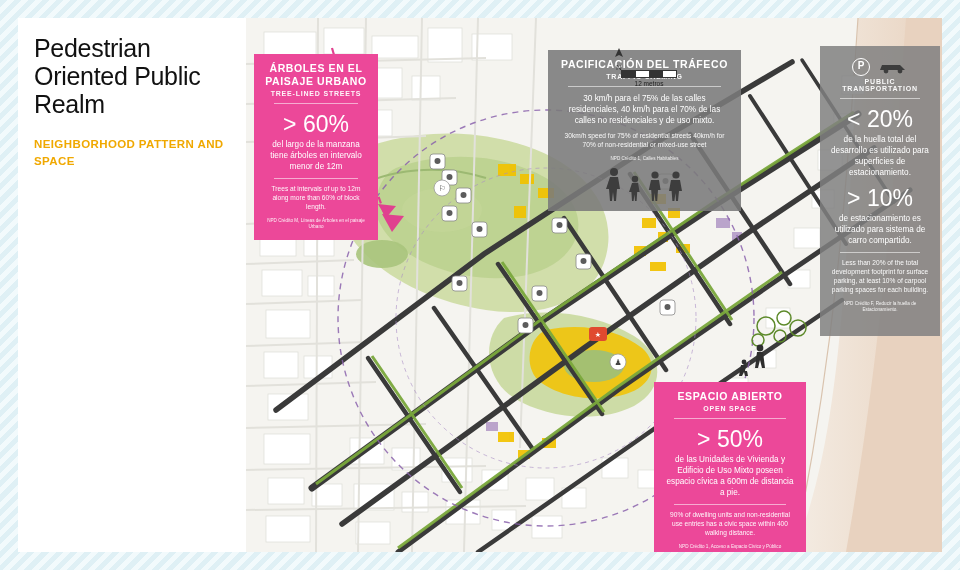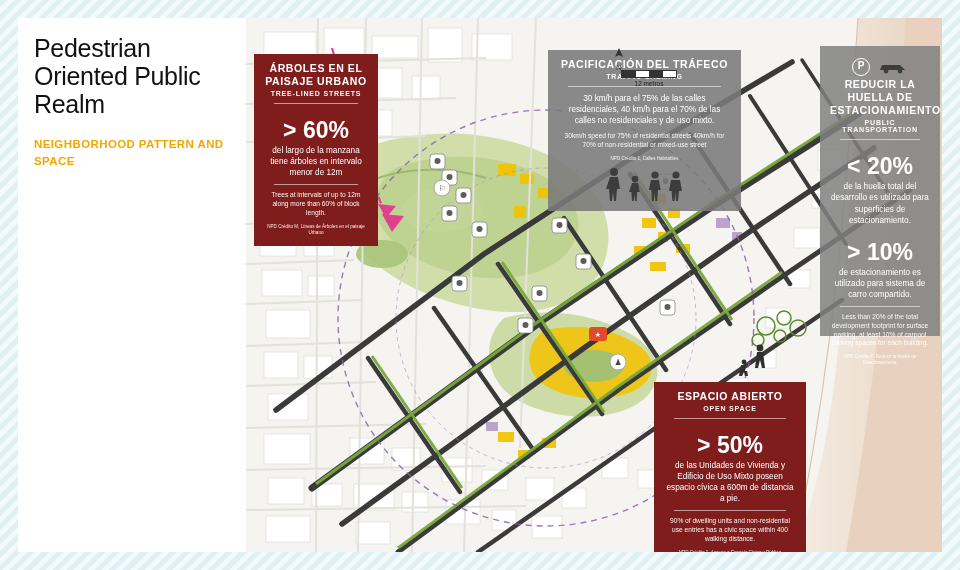--- a/index.html
+++ b/index.html
@@ -40,33 +40,33 @@
     background:#f3f2ee;overflow:hidden;
   }
   .mapsvg{position:absolute;left:0;top:0;}
   
   .card{
     position:absolute;z-index:30;
     color:#fff;text-align:center;
     padding:8px 10px 10px;
     box-sizing:border-box;
   }
-  .card.green{background:#7f1d1d;}
+  .card.green{background:#ec4899;}
   .card.gray{background:rgba(122,122,122,0.88);}
   .card.gray2{background:rgba(128,128,128,0.85);}
   .card .ttl{
     font-size:10.5px;font-weight:bold;letter-spacing:0.6px;line-height:1.25;
     text-transform:uppercase;
   }
   .card .sub{
     font-size:7px;font-weight:bold;letter-spacing:0.8px;margin-top:2px;
     text-transform:uppercase;opacity:0.95;
   }
   .card .big{
-    font-size:23px;font-weight:bold;margin:15px 0 3px;line-height:1;
+    font-size:23px;font-weight:normal;margin:9px 0 3px;line-height:1;
   }
   .card .es{
     font-size:8.2px;line-height:1.35;margin:0 0 6px;
   }
   .card .en{
     font-size:6.6px;line-height:1.35;opacity:0.95;margin:4px 0 0;
   }
   .card .cred{
     font-size:4.6px;line-height:1.3;margin-top:6px;opacity:0.9;
   }
@@ -407,21 +407,20 @@
 
     <div id="card-parking" class="card gray2">
       <div class="icon-row">
         <span class="pcircle">P</span>
         <svg width="30" height="14" viewBox="0 0 30 14">
           <path d="M2 10 L4 5 H22 L27 10 Z" fill="#3d3d3d"></path>
           <circle cx="8" cy="11" r="2.4" fill="#3d3d3d"></circle>
           <circle cx="22" cy="11" r="2.4" fill="#3d3d3d"></circle>
         </svg>
       </div>
-      <div class="ttl">REDUCIR LA HUELLA DE ESTACIONAMIENTO</div>
       <div class="sub">PUBLIC TRANSPORTATION</div>
       <div class="rule"></div>
       <div class="big">&lt; 20%</div>
       <div class="es">de la huella total del desarrollo es utilizado para superficies de estacionamiento.</div>
       <div class="big">&gt; 10%</div>
       <div class="es">de estacionamiento es utilizado para sistema de carro compartido.</div>
       <div class="rule"></div>
       <div class="en">Less than 20% of the total development footprint for surface parking, at least 10% of carpool parking spaces for each building.</div>
       <div class="cred">NPD Crédito F, Reducir la huella de Estacionamiento.</div>
     </div>

